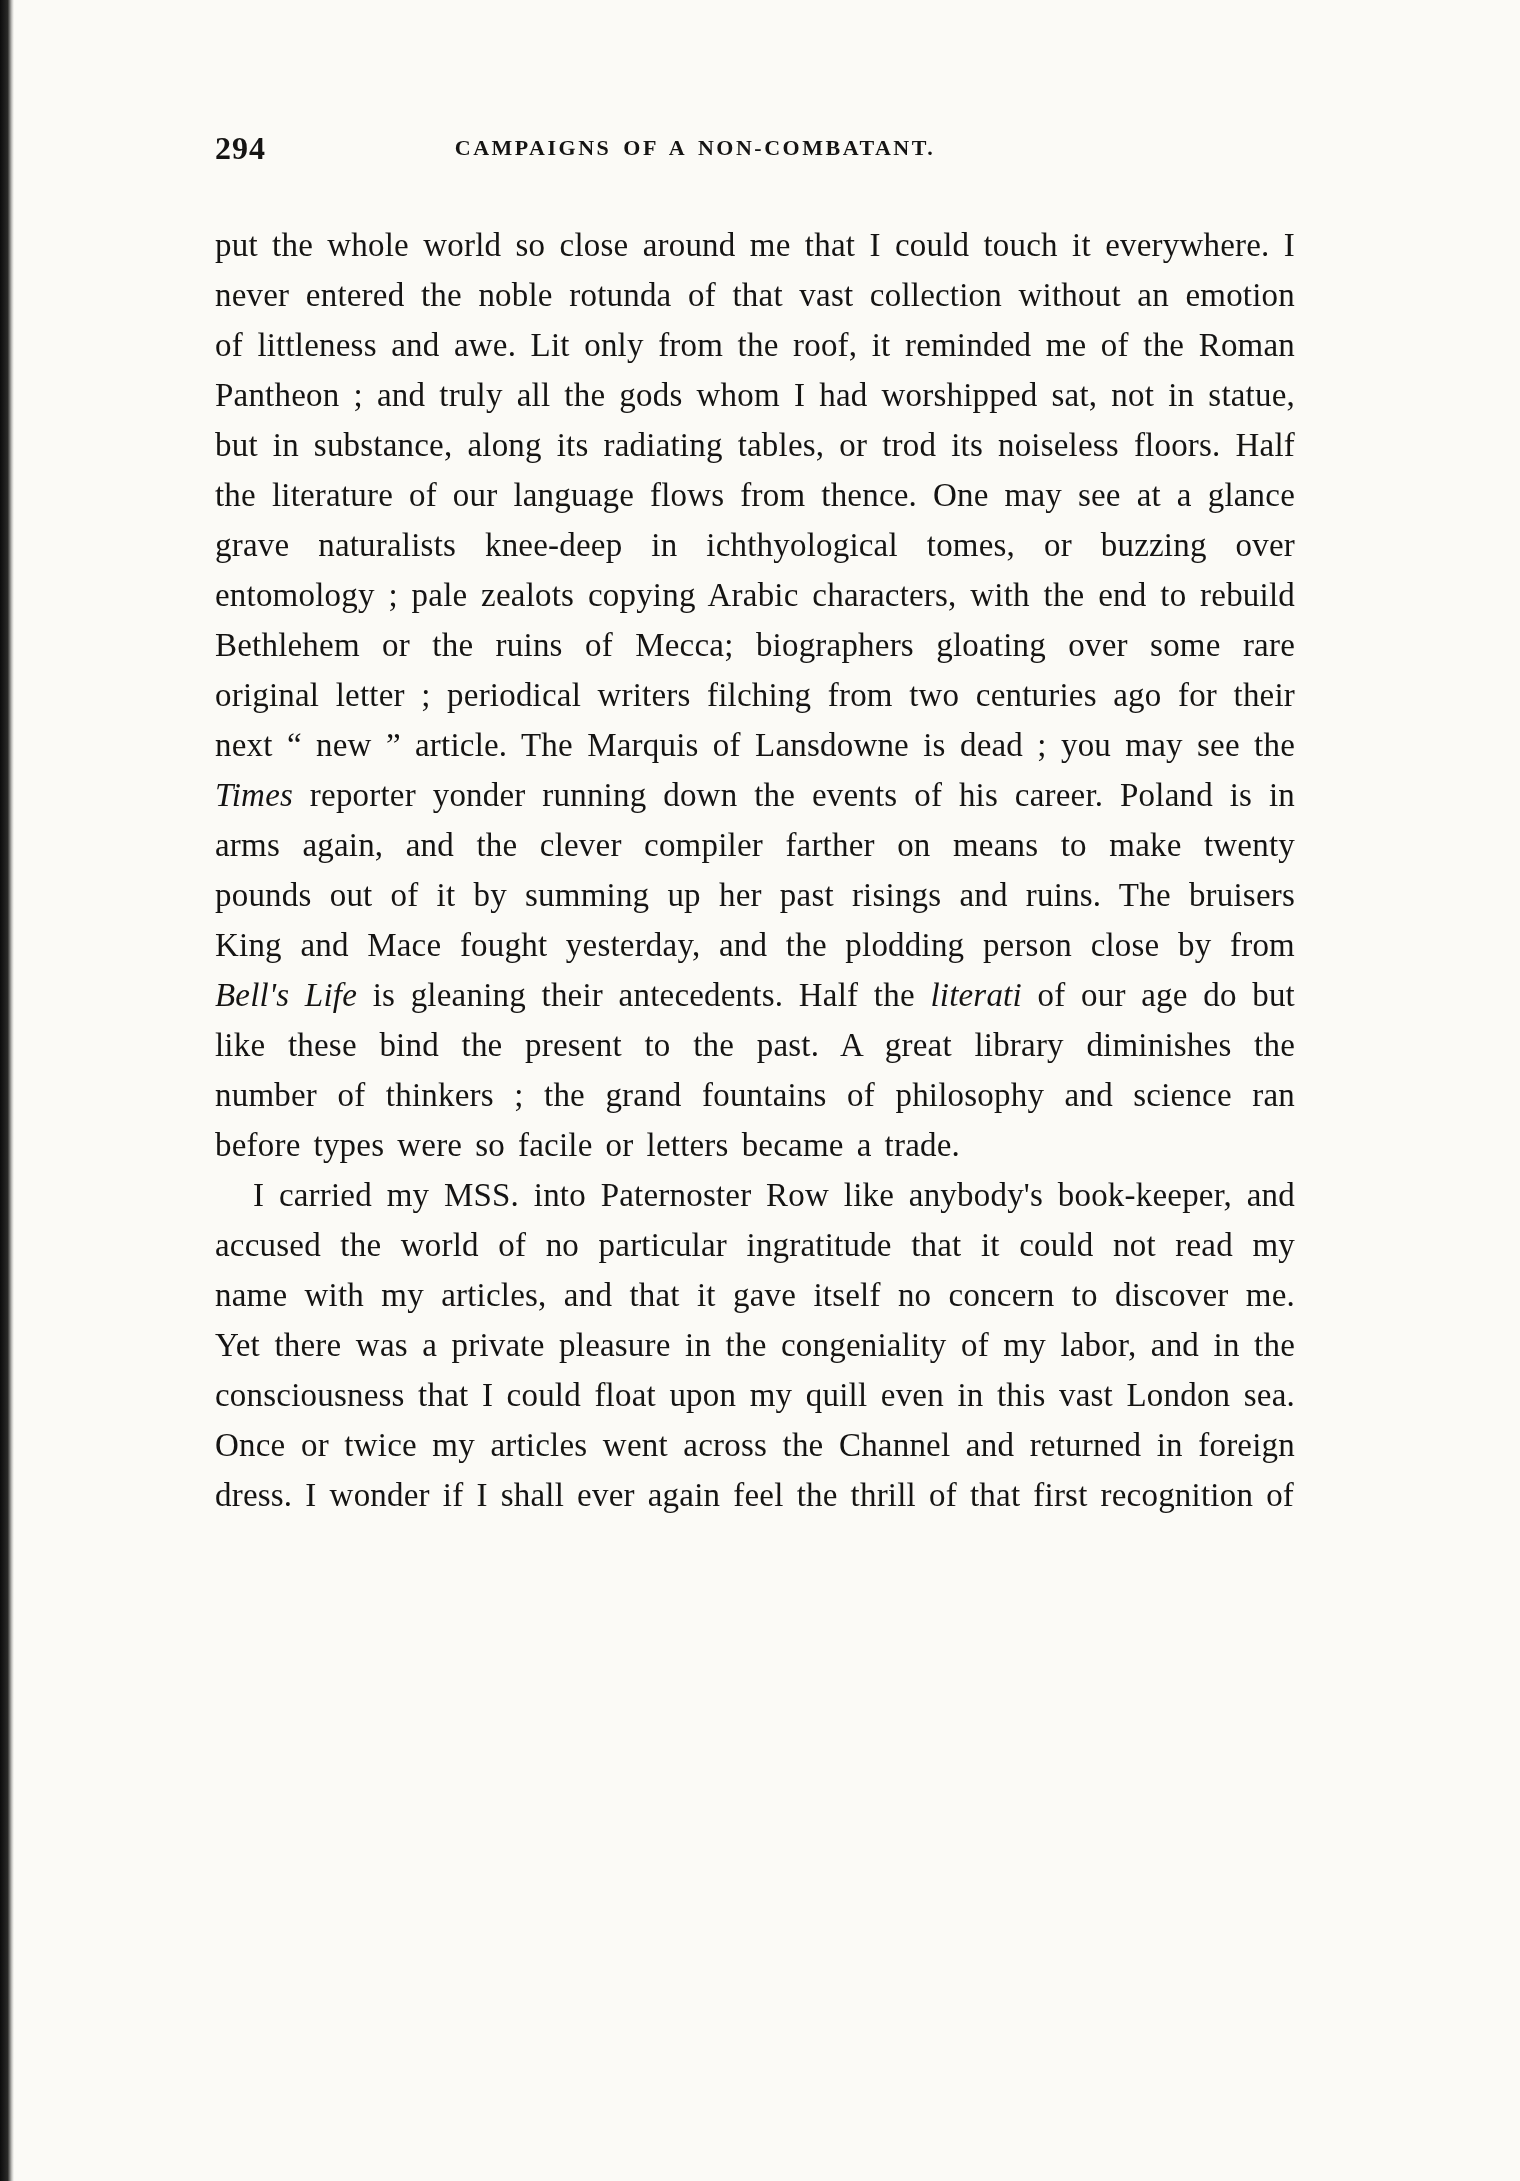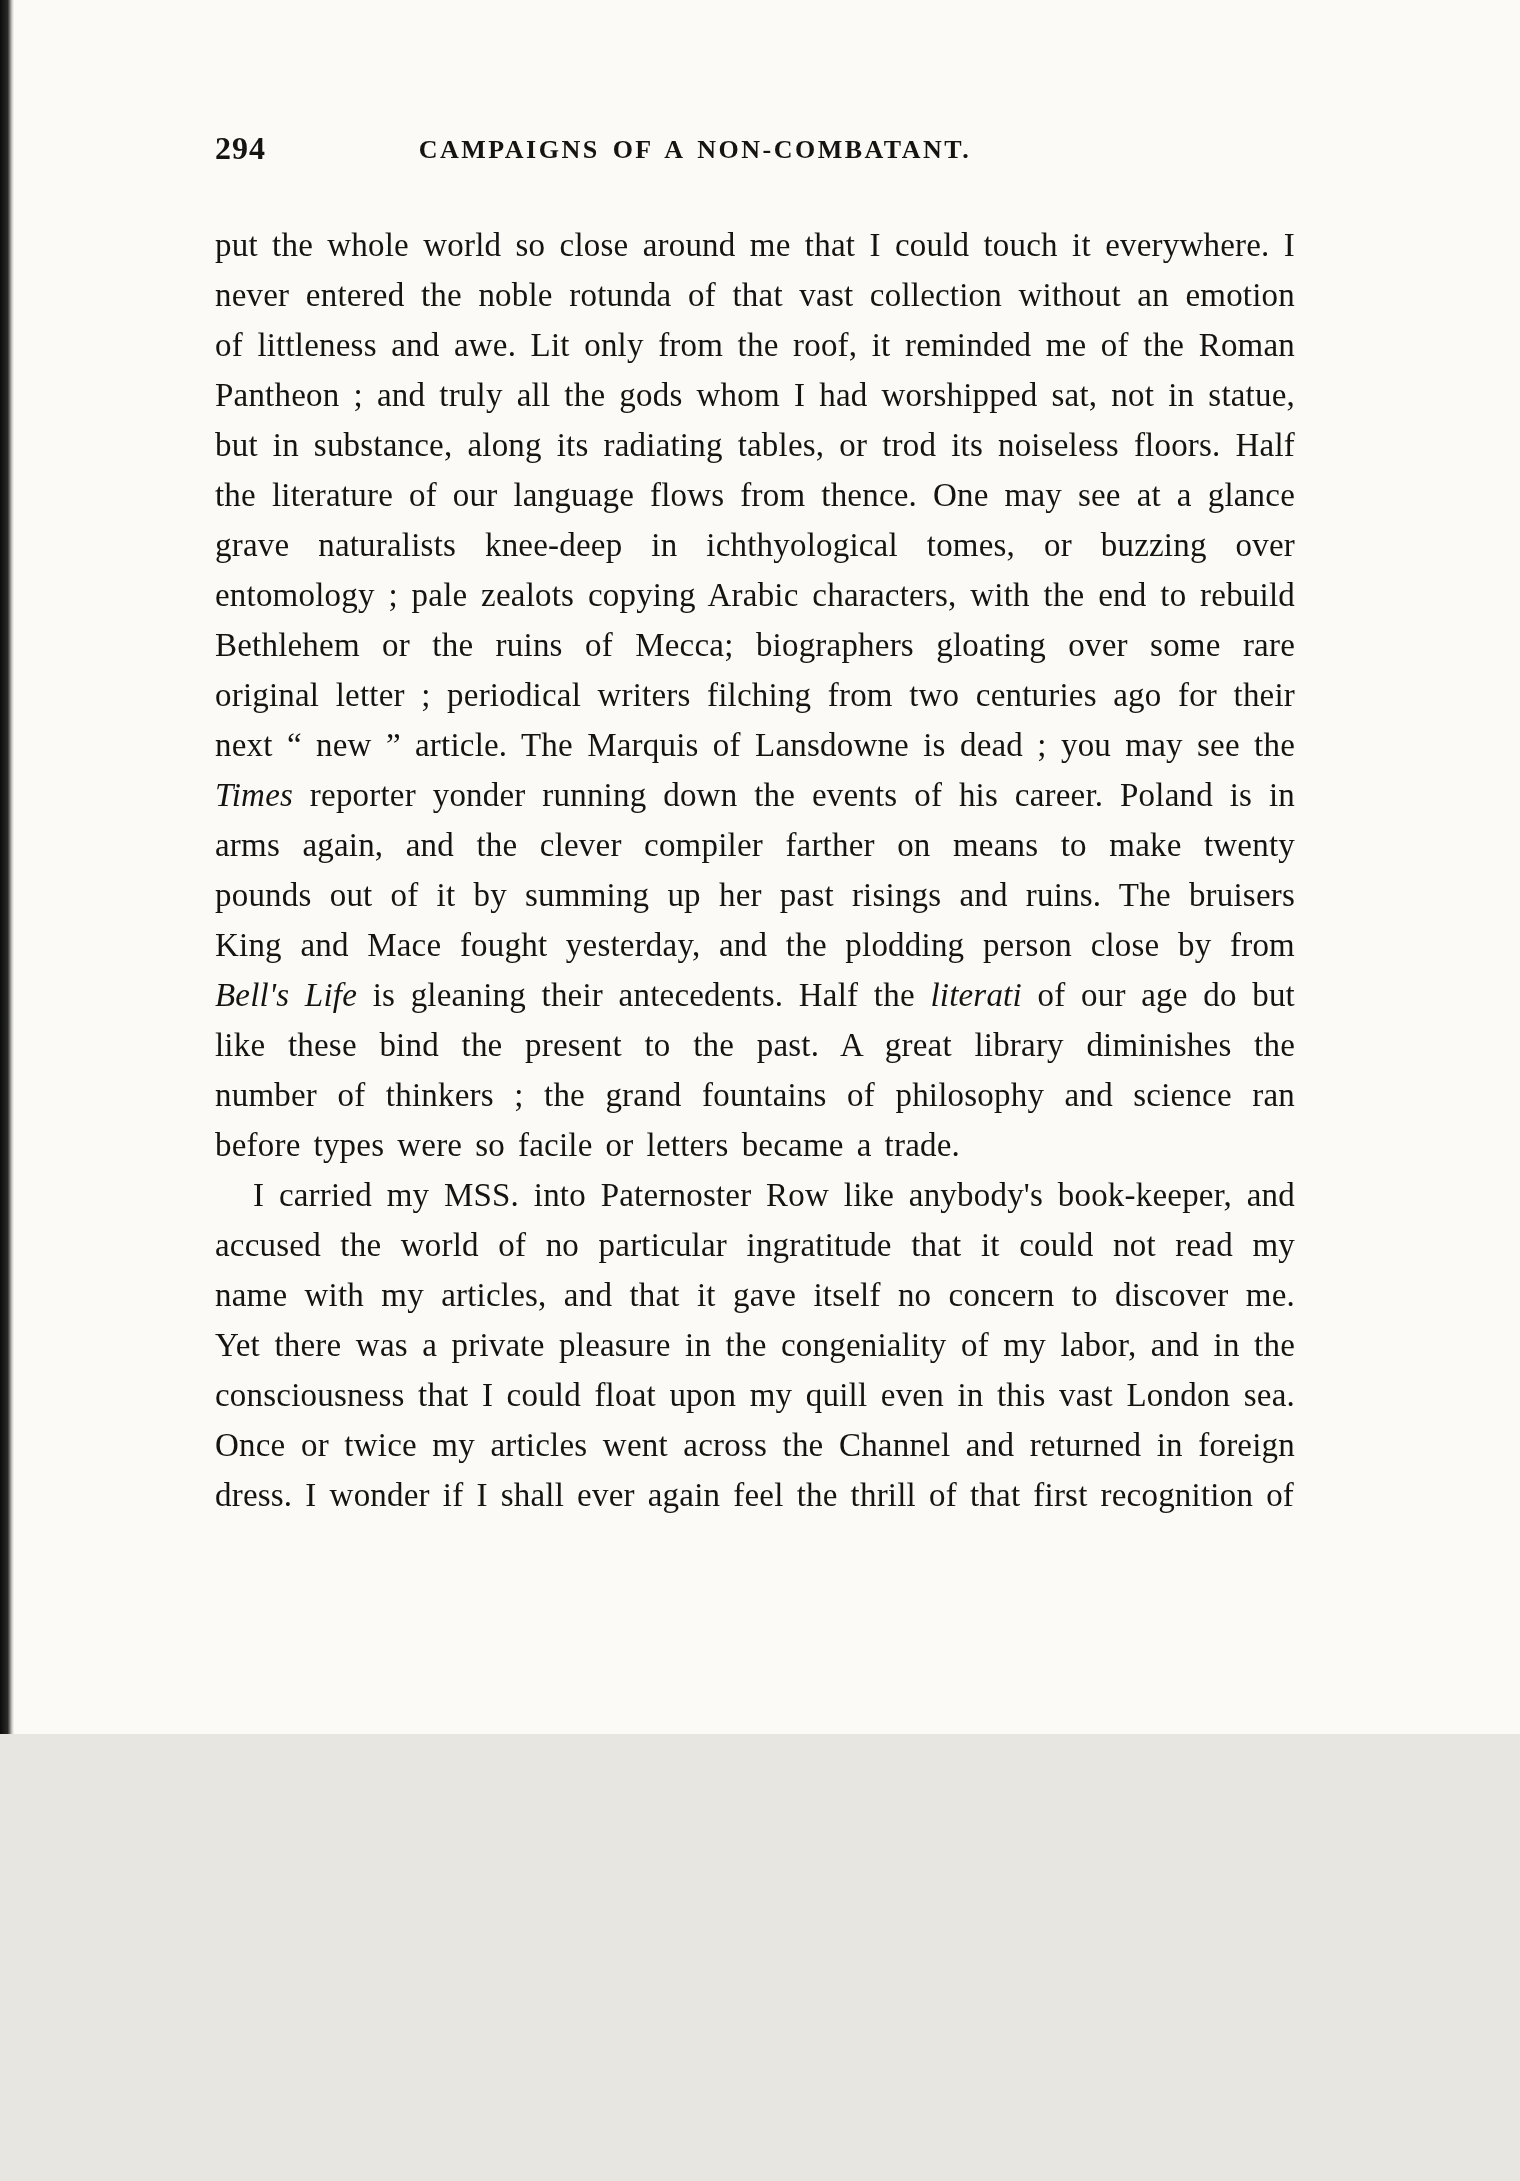--- a/index.html
+++ b/index.html
@@ -3,21 +3,21 @@
 <meta charset="utf-8">
 <style>
   html, body {
     margin: 0;
     padding: 0;
     background: #e8e6e0;
   }
   .scan-page {
     position: relative;
     width: 1520px;
-    height: 1734px;
+    height: 2181px;
     background: #fbfaf6;
     overflow: hidden;
     font-family: "Liberation Serif", "DejaVu Serif", serif;
     color: #151413;
   }
   .scan-edge {
     position: absolute;
     left: 0;
     top: 0;
     width: 14px;
@@ -42,21 +42,21 @@
     font-size: 32px;
     font-weight: bold;
     letter-spacing: 1px;
   }
   .running-title {
     position: absolute;
     left: 0;
     right: 120px;
     top: 5px;
     text-align: center;
-    font-size: 26px;
+    font-size: 22px;
     font-weight: bold;
     letter-spacing: 2.5px;
     word-spacing: 4px;
     white-space: nowrap;
   }
   .page-body p.para {
     margin: 0;
     font-size: 33px;
     line-height: 50px;
     text-align: justify;

